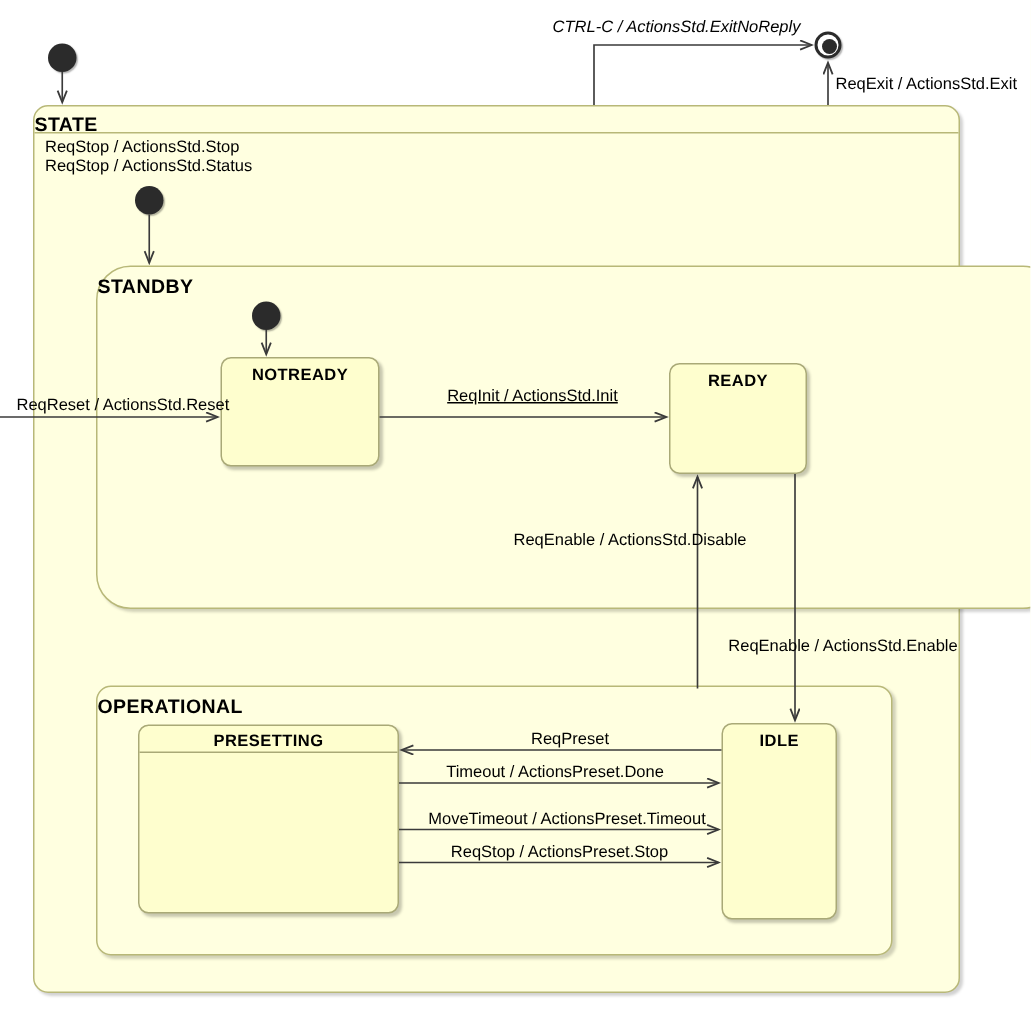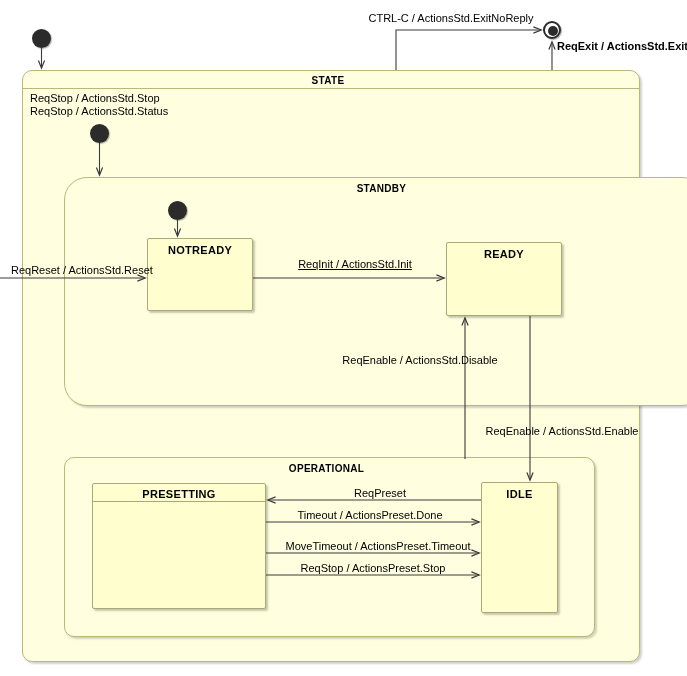--- a/index.html
+++ b/index.html
@@ -14,35 +14,35 @@
     position:absolute;
     background:#FFFFE0;
     border:1px solid #B8B878;
     border-radius:10px;
     box-shadow:2px 2px 2px rgba(0,0,0,0.18);
     box-sizing:border-box;
   }
   .region-title{
     position:absolute;
     left:0;right:6px;
-    text-align:center;
-    font-size:10px;
+    text-align:left;
+    font-size:13px;
     font-weight:bold;
     letter-spacing:0.3px;
   }
   .composite-divider{
     position:absolute;
     height:1px;
     background:#B8B878;
   }
   .state{
     position:absolute;
     background:#FEFECE;
     border:1px solid #A9A977;
-    border-radius:2px;
+    border-radius:7px;
     box-shadow:2px 2px 2px rgba(0,0,0,0.22);
     box-sizing:border-box;
   }
   .state-title{
     position:absolute;
     left:0;right:0;
     text-align:center;
     font-size:11px;
     font-weight:bold;
     letter-spacing:0.3px;
@@ -107,21 +107,21 @@
   </div>
 
   <div class="region" style="left:64px;top:457px;width:531px;height:180px;">
     <div class="region-title" style="top:5px;">OPERATIONAL</div>
   </div>
 
   <div class="state" style="left:147px;top:238px;width:106px;height:73px;">
     <div class="state-title" style="top:5px;">NOTREADY</div>
   </div>
 
-  <div class="state" style="left:446px;top:242px;width:116px;height:74px;">
+  <div class="state" style="left:446px;top:242px;width:92px;height:74px;">
     <div class="state-title" style="top:5px;">READY</div>
   </div>
 
   <div class="state" style="left:481px;top:482px;width:77px;height:131px;">
     <div class="state-title" style="top:5px;">IDLE</div>
   </div>
 
   <div class="state" style="left:92px;top:483px;width:174px;height:126px;padding-left:24px;">
     <div class="state-title" style="top:4px;">PRESETTING</div>
     <div class="state-divider" style="top:17px;"></div>
@@ -162,23 +162,23 @@
 
     <line x1="481" y1="500" x2="268" y2="500" marker-end="url(#ah)"></line>
 
     <line x1="266" y1="522" x2="479" y2="522" marker-end="url(#ah)"></line>
 
     <line x1="266" y1="553" x2="479" y2="553" marker-end="url(#ah)"></line>
 
     <line x1="266" y1="575" x2="479" y2="575" marker-end="url(#ah)"></line>
   </svg>
 
-  <div class="lbl center" style="left:451px;top:12px;">CTRL-C / ActionsStd.ExitNoReply</div>
+  <div class="lbl center" style="left:451px;top:12px;font-style:italic;">CTRL-C / ActionsStd.ExitNoReply</div>
 
-  <div class="lbl" style="left:557px;top:40px;font-weight:bold;">ReqExit / ActionsStd.Exit</div>
+  <div class="lbl" style="left:557px;top:50px;">ReqExit / ActionsStd.Exit</div>
 
   <div class="lbl" style="left:11px;top:264px;">ReqReset / ActionsStd.Reset</div>
 
   <div class="lbl center" style="left:355px;top:258px;text-decoration:underline;">ReqInit / ActionsStd.Init</div>
 
   <div class="lbl center" style="left:420px;top:354px;">ReqEnable / ActionsStd.Disable</div>
 
   <div class="lbl center" style="left:562px;top:425px;">ReqEnable / ActionsStd.Enable</div>
 
   <div class="lbl center" style="left:380px;top:487px;">ReqPreset</div>

